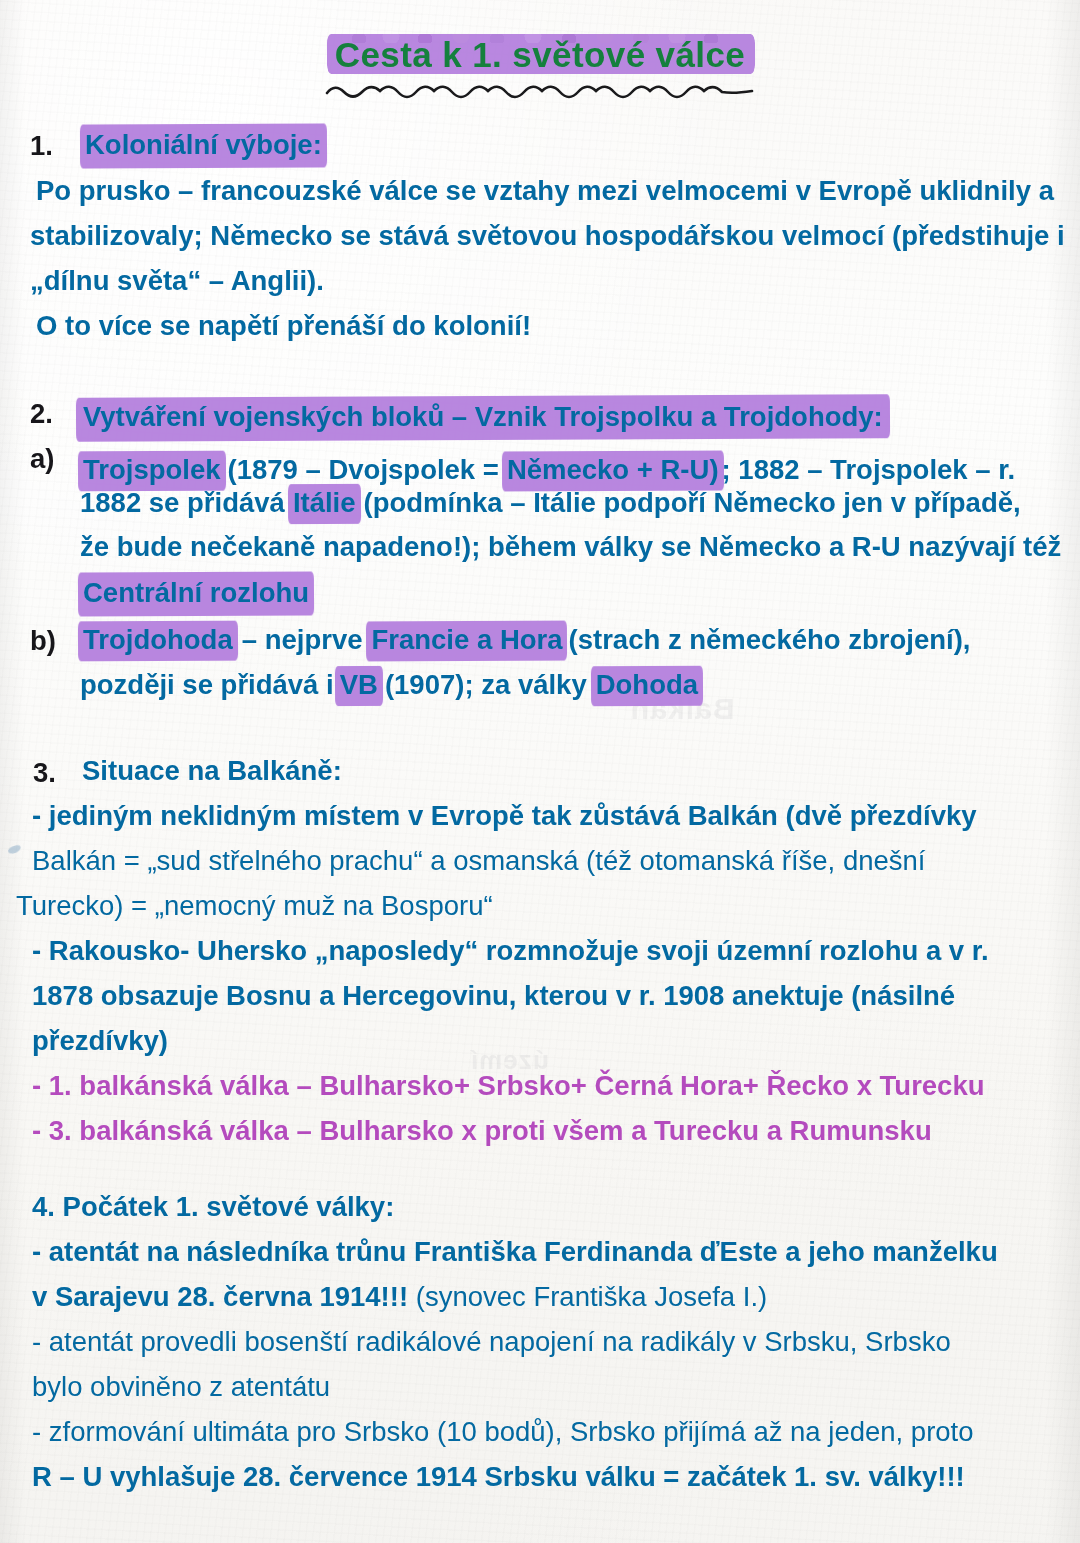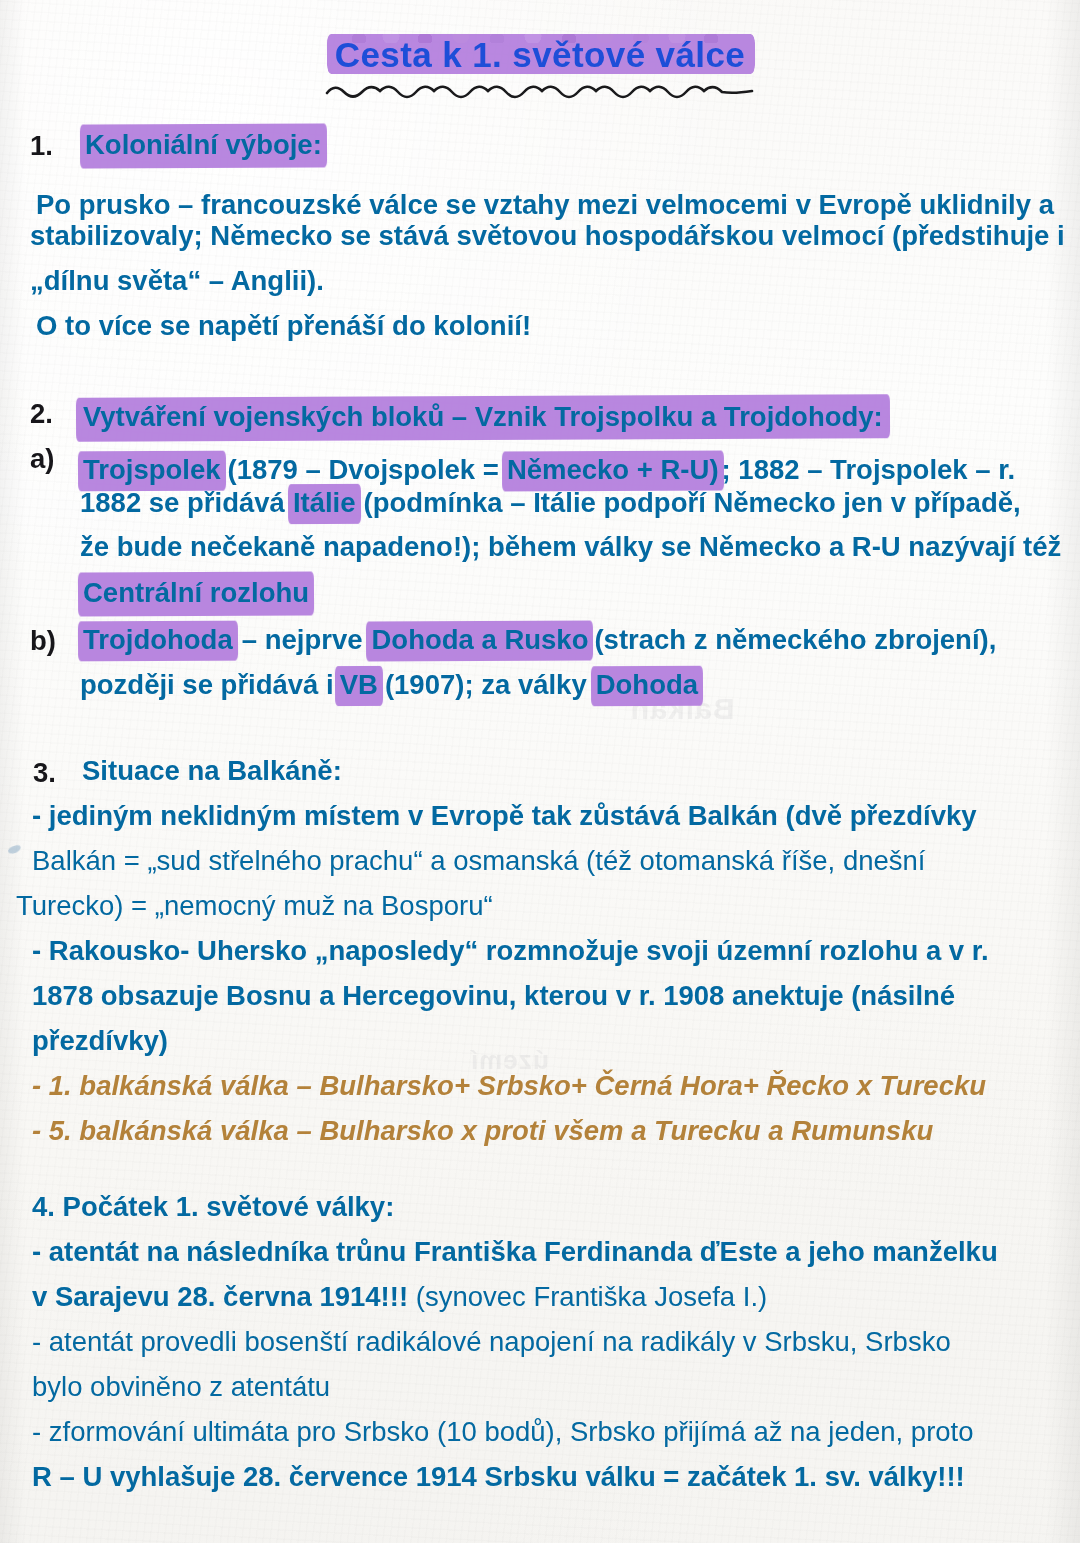--- a/index.html
+++ b/index.html
@@ -75,21 +75,21 @@
     left: 0; right: 0;
     top: 32px;
     text-align: center;
   }
   .title {
     display: inline-block;
     position: relative;
     font-size: 35px;
     font-weight: bold;
     letter-spacing: 0.4px;
-    color: #1d4ed8;
+    color: #15803d;
     padding: 3px 14px 5px 14px;
     z-index: 2;
   }
   .title-hl {
     position: absolute;
     left: 6px; right: 4px;
     top: 2px; bottom: 6px;
     background: #b47fde;
     opacity: 0.93;
     border-radius: 4px / 9px;
@@ -159,23 +159,22 @@
     border-radius: 3px / 7px;
     z-index: 0;
     filter: blur(0.35px);
     transform: rotate(-0.25deg);
   }
   .hl.wide::before { left: -4px; right: -4px; }
   .hl.tall::before { top: -6px; bottom: -7px; }
 
   
   .struck {
-    color: #a16207;
+    color: #a21caf;
     opacity: 0.78;
-    font-style: italic;
   }
 
   .faint-blue-mark {
     position: absolute;
     width: 13px; height: 7px;
     background: rgba(122,160,190,0.45);
     border-radius: 50% 40% 60% 45%;
     transform: rotate(-18deg);
     filter: blur(0.5px);
     z-index: 3;
@@ -205,21 +204,21 @@
                T163,11 Q172,2 181,12 T199,12 T217,11 Q226,2 235,12 T253,12 T271,11 Q280,2 289,12
                T307,12 T325,11 Q334,2 343,12 T361,12 T379,11 Q388,3 397,12 Q408,14 427,11" fill="none" stroke="#1a1a1c" stroke-width="2.6" stroke-linecap="round"></path>
     </svg>
   </div>
 
   <div class="marker" style="left:30px; top:130px;">1.</div>
   <div class="line b" style="left:82px; top:130px;">
     <span class="hl tall"><span>Koloniální výboje:</span></span>
   </div>
 
-  <div class="line b" style="left:36px; top:191px;">Po  prusko – francouzské válce se vztahy mezi velmocemi v Evropě uklidnily a</div>
+  <div class="line b" style="left:36px; top:177px;">Po  prusko – francouzské válce se vztahy mezi velmocemi v Evropě uklidnily a</div>
   <div class="line b" style="left:30px; top:222px;">stabilizovaly; Německo se stává světovou hospodářskou velmocí (předstihuje i</div>
   <div class="line b" style="left:30px; top:267px;">„dílnu světa“ – Anglii).</div>
   <div class="line b" style="left:36px; top:312px;">O to více se napětí přenáší do kolonií!</div>
 
   <div class="marker" style="left:30px; top:398px;">2.</div>
   <div class="line b" style="left:80px; top:402px;text-align:center;">
     <span class="hl wide tall"><span>Vytváření vojenských bloků – Vznik Trojspolku a Trojdohody:</span></span>
   </div>
 
   <div class="marker" style="left:30px; top:443px;">a)</div>
@@ -232,21 +231,21 @@
   </div>
 
   <div class="line b" style="left:80px; top:533px;">že bude nečekaně napadeno!); během války se Německo a R-U nazývají též</div>
 
   <div class="line b" style="left:80px; top:578px;">
     <span class="hl tall"><span>Centrální rozlohu</span></span>
   </div>
 
   <div class="marker" style="left:30px; top:625px;">b)</div>
   <div class="line b" style="left:80px; top:625px;">
-    <span class="hl"><span>Trojdohoda</span></span><span style="margin-left:6px;">– nejprve</span><span class="hl" style="margin-left:6px;"><span>Dohoda a Rusko</span></span><span style="margin-left:3px;">(strach z německého zbrojení),</span>
+    <span class="hl"><span>Trojdohoda</span></span><span style="margin-left:6px;">– nejprve</span><span class="hl" style="margin-left:6px;"><span>Francie a Hora</span></span><span style="margin-left:3px;">(strach z německého zbrojení),</span>
   </div>
 
   <div class="line b" style="left:80px; top:670px;">
     <span>později se přidává i</span><span class="hl" style="margin-left:3px;"><span>VB</span></span><span style="margin-left:4px;">(1907); za války</span><span class="hl" style="margin-left:6px;"><span>Dohoda</span></span>
   </div>
 
   <div class="marker" style="left:33px; top:757px;">3.</div>
   <div class="line b" style="left:82px; top:757px;">Situace na Balkáně:</div>
 
   <div class="faint-blue-mark" style="left:8px; top:846px;"></div>
@@ -256,21 +255,21 @@
   <div class="line" style="left:16px; top:892px;">Turecko) = „nemocný muž na Bosporu“</div>
   <div class="line b" style="left:32px; top:937px;">- Rakousko- Uhersko „naposledy“ rozmnožuje svoji územní rozlohu a v r.</div>
   <div class="line b" style="left:32px; top:982px;">1878 obsazuje Bosnu a Hercegovinu, kterou v r. 1908 anektuje (násilné</div>
   <div class="line b" style="left:32px; top:1027px;">přezdívky)</div>
 
   <div class="line b struck" style="left:32px; top:1072px;">- 1. balkánská válka – Bulharsko+ Srbsko+ Černá Hora+ Řecko x Turecku</div>
   <div class="strike-bar" style="left:30px; top:1074px; width:340px; transform:rotate(-0.35deg);"></div>
   <div class="strike-bar" style="left:360px; top:1078px; width:340px; transform:rotate(0.25deg); height:8px;"></div>
   <div class="strike-bar" style="left:690px; top:1074px; width:250px; transform:rotate(-0.4deg); height:8px;"></div>
 
-  <div class="line b struck" style="left:32px; top:1117px;">- 5. balkánská válka – Bulharsko x proti všem a Turecku a Rumunsku</div>
+  <div class="line b struck" style="left:32px; top:1117px;">- 3. balkánská válka – Bulharsko x proti všem a Turecku a Rumunsku</div>
   <div class="strike-bar" style="left:38px; top:1112px; width:300px; transform:rotate(0.3deg);"></div>
   <div class="strike-bar" style="left:330px; top:1122px; width:280px; transform:rotate(0.5deg); height:8px;"></div>
   <div class="strike-bar" style="left:600px; top:1118px; width:310px; transform:rotate(0.7deg); height:8px;"></div>
 
   <div class="line b" style="left:32px; top:1193px;">4. Počátek 1. světové války:</div>
 
   <div class="line b" style="left:32px; top:1238px;">- atentát na následníka trůnu Františka Ferdinanda ďEste a jeho manželku</div>
 
   <div class="line" style="left:32px; top:1283px;">
     <span class="b">v Sarajevu 28. června 1914!!!</span><span> (synovec Františka Josefa I.)</span>

